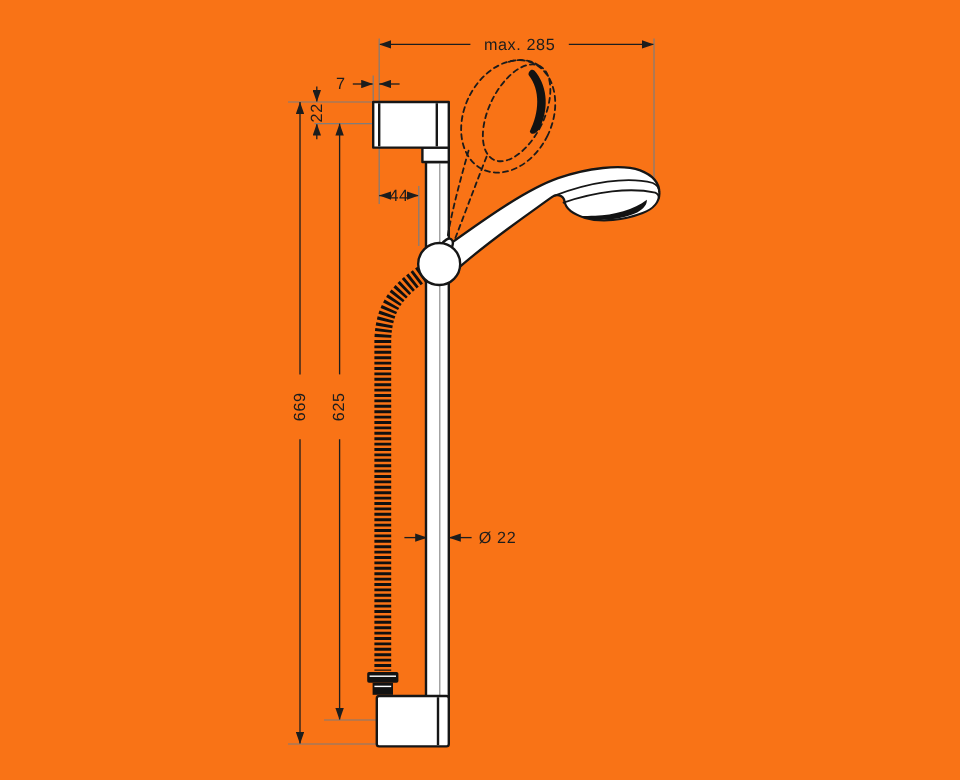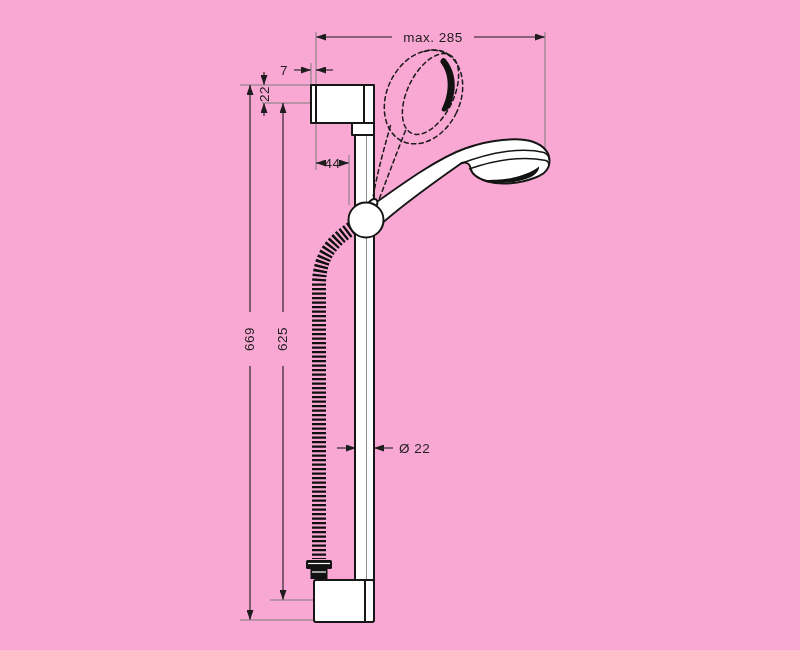--- a/index.html
+++ b/index.html
@@ -1,16 +1,16 @@
 <!DOCTYPE html>
 <html><head>
 <meta charset="utf-8">
 <style>
   html,body{margin:0;padding:0;background:#ffffff;}
-  .stage{position:relative;width:800px;height:650px;background:#f9a8d4;overflow:hidden;}
+  .stage{position:relative;width:800px;height:650px;background:#f97316;overflow:hidden;}
   text{font-family:"Liberation Sans",sans-serif;font-size:13.5px;fill:#1d1d1d;letter-spacing:0.5px;}
   .dl{stroke:#1d1d1d;stroke-width:1.1;fill:none;}          
   .xl{stroke:#7d7d7d;stroke-width:1;fill:none;}            
   .ol{stroke:#161616;stroke-width:2;fill:#ffffff;stroke-linejoin:round;} 
   .ol2{stroke:#161616;stroke-width:2;fill:none;}
   .seam{stroke:#161616;stroke-width:1.5;fill:none;}
   .inner{stroke:#8c8c8c;stroke-width:1;fill:none;}
   .dash{stroke:#1b1b1b;stroke-width:1.5;fill:none;stroke-dasharray:4.2 3.4;stroke-linecap:round;}
   .dk{fill:#121212;stroke:none;}
   .hose{stroke:#101010;stroke-width:14;fill:none;stroke-dasharray:2.4 2.1;}

